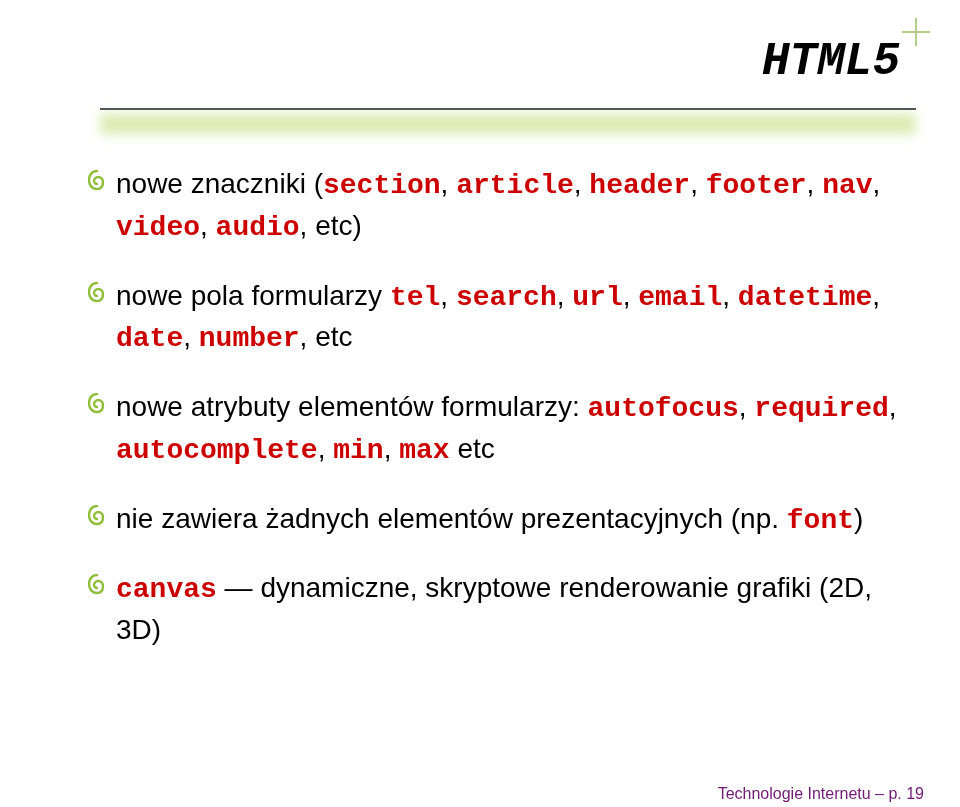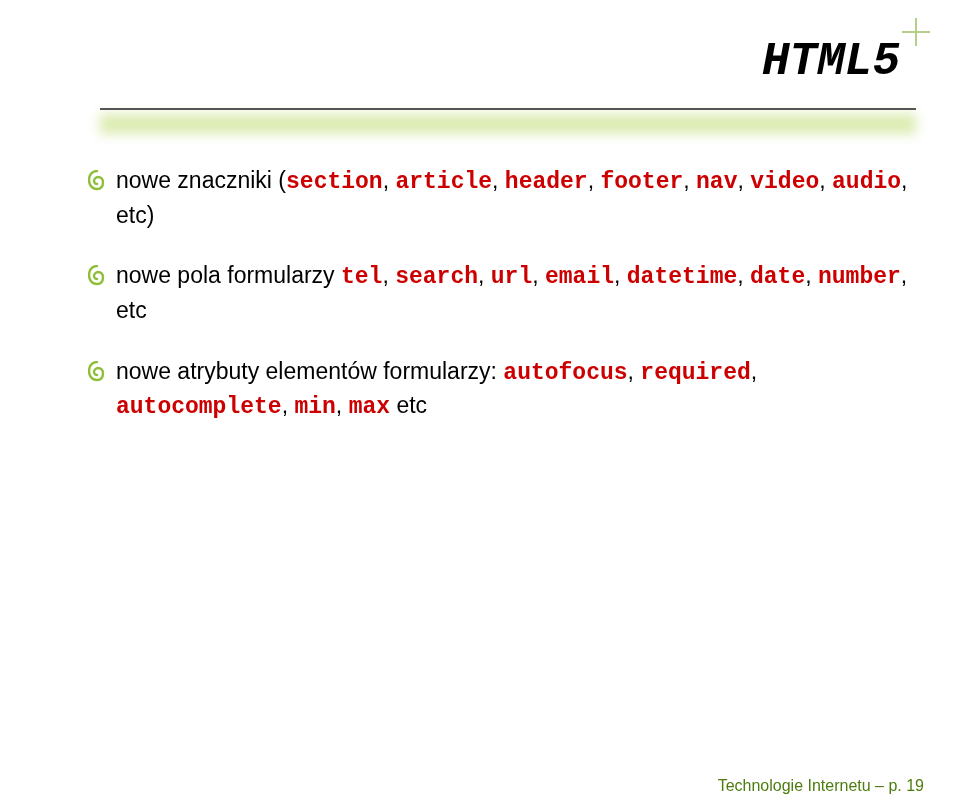--- a/index.html
+++ b/index.html
@@ -71,37 +71,37 @@
     margin-bottom: 28px;
   }
   .bullet {
     flex: 0 0 38px;
     display: flex;
     justify-content: center;
     padding-top: 6px;
   }
   .bullet svg { width: 18px; height: 22px; }
   .text {
-    font-size: 23px;
+    font-size: 28px;
     line-height: 1.42;
     color: #000;
     font-family: Arial, Helvetica, sans-serif;
   }
   .code {
     font-family: "Courier New", Courier, monospace;
     font-weight: bold;
     color: #cc0000;
   }
   .plain { color: #000; }
   .footer {
     position: absolute;
-    bottom: 12px;
+    bottom: 4px;
     right: 36px;
     font-size: 16px;
-    color: #4d7c0f;
+    color: #701a75;
   }
 </style>
 </head>
 <body>
 
 <div class="corner-mark"></div>
 
 <div class="title">HTML5</div>
 
 <div class="underline-wrap">
@@ -127,15 +127,31 @@
       <div class="text"><span class="plain">nowe pola formularzy </span><span class="code">tel</span><span class="plain">, </span><span class="code">search</span><span class="plain">, </span><span class="code">url</span><span class="plain">, </span><span class="code">email</span><span class="plain">, </span><span class="code">datetime</span><span class="plain">, </span><span class="code">date</span><span class="plain">, </span><span class="code">number</span><span class="plain">, etc</span></div>
     </div>
     <div class="item">
       <div class="bullet">
         <svg viewBox="0 0 18 22">
           <path d="M9 1 C4 1 1 5 1 10 C1 15 4 19 9 19 C13 19 15 16 15 12 C15 9 13 7 10 7 C8 7 6 9 6 11 C6 13 8 14 9 14" fill="none" stroke="#8fbf3a" stroke-width="2.4" stroke-linecap="round"></path>
         </svg>
       </div>
       <div class="text"><span class="plain">nowe atrybuty elementów formularzy: </span><span class="code">autofocus</span><span class="plain">, </span><span class="code">required</span><span class="plain">, </span><span class="code">autocomplete</span><span class="plain">, </span><span class="code">min</span><span class="plain">, </span><span class="code">max</span><span class="plain"> etc</span></div>
     </div>
+    <div class="item">
+      <div class="bullet">
+        <svg viewBox="0 0 18 22">
+          <path d="M9 1 C4 1 1 5 1 10 C1 15 4 19 9 19 C13 19 15 16 15 12 C15 9 13 7 10 7 C8 7 6 9 6 11 C6 13 8 14 9 14" fill="none" stroke="#8fbf3a" stroke-width="2.4" stroke-linecap="round"></path>
+        </svg>
+      </div>
+      <div class="text"><span class="plain">nie zawiera żadnych elementów prezentacyjnych (np. </span><span class="code">font</span><span class="plain">)</span></div>
+    </div>
+    <div class="item">
+      <div class="bullet">
+        <svg viewBox="0 0 18 22">
+          <path d="M9 1 C4 1 1 5 1 10 C1 15 4 19 9 19 C13 19 15 16 15 12 C15 9 13 7 10 7 C8 7 6 9 6 11 C6 13 8 14 9 14" fill="none" stroke="#8fbf3a" stroke-width="2.4" stroke-linecap="round"></path>
+        </svg>
+      </div>
+      <div class="text"><span class="code">canvas</span><span class="plain"> — dynamiczne, skryptowe renderowanie grafiki (2D, 3D)</span></div>
+    </div>
   </div>
 
 <div class="footer">Technologie Internetu – p. 19</div>
 
 </body></html>

